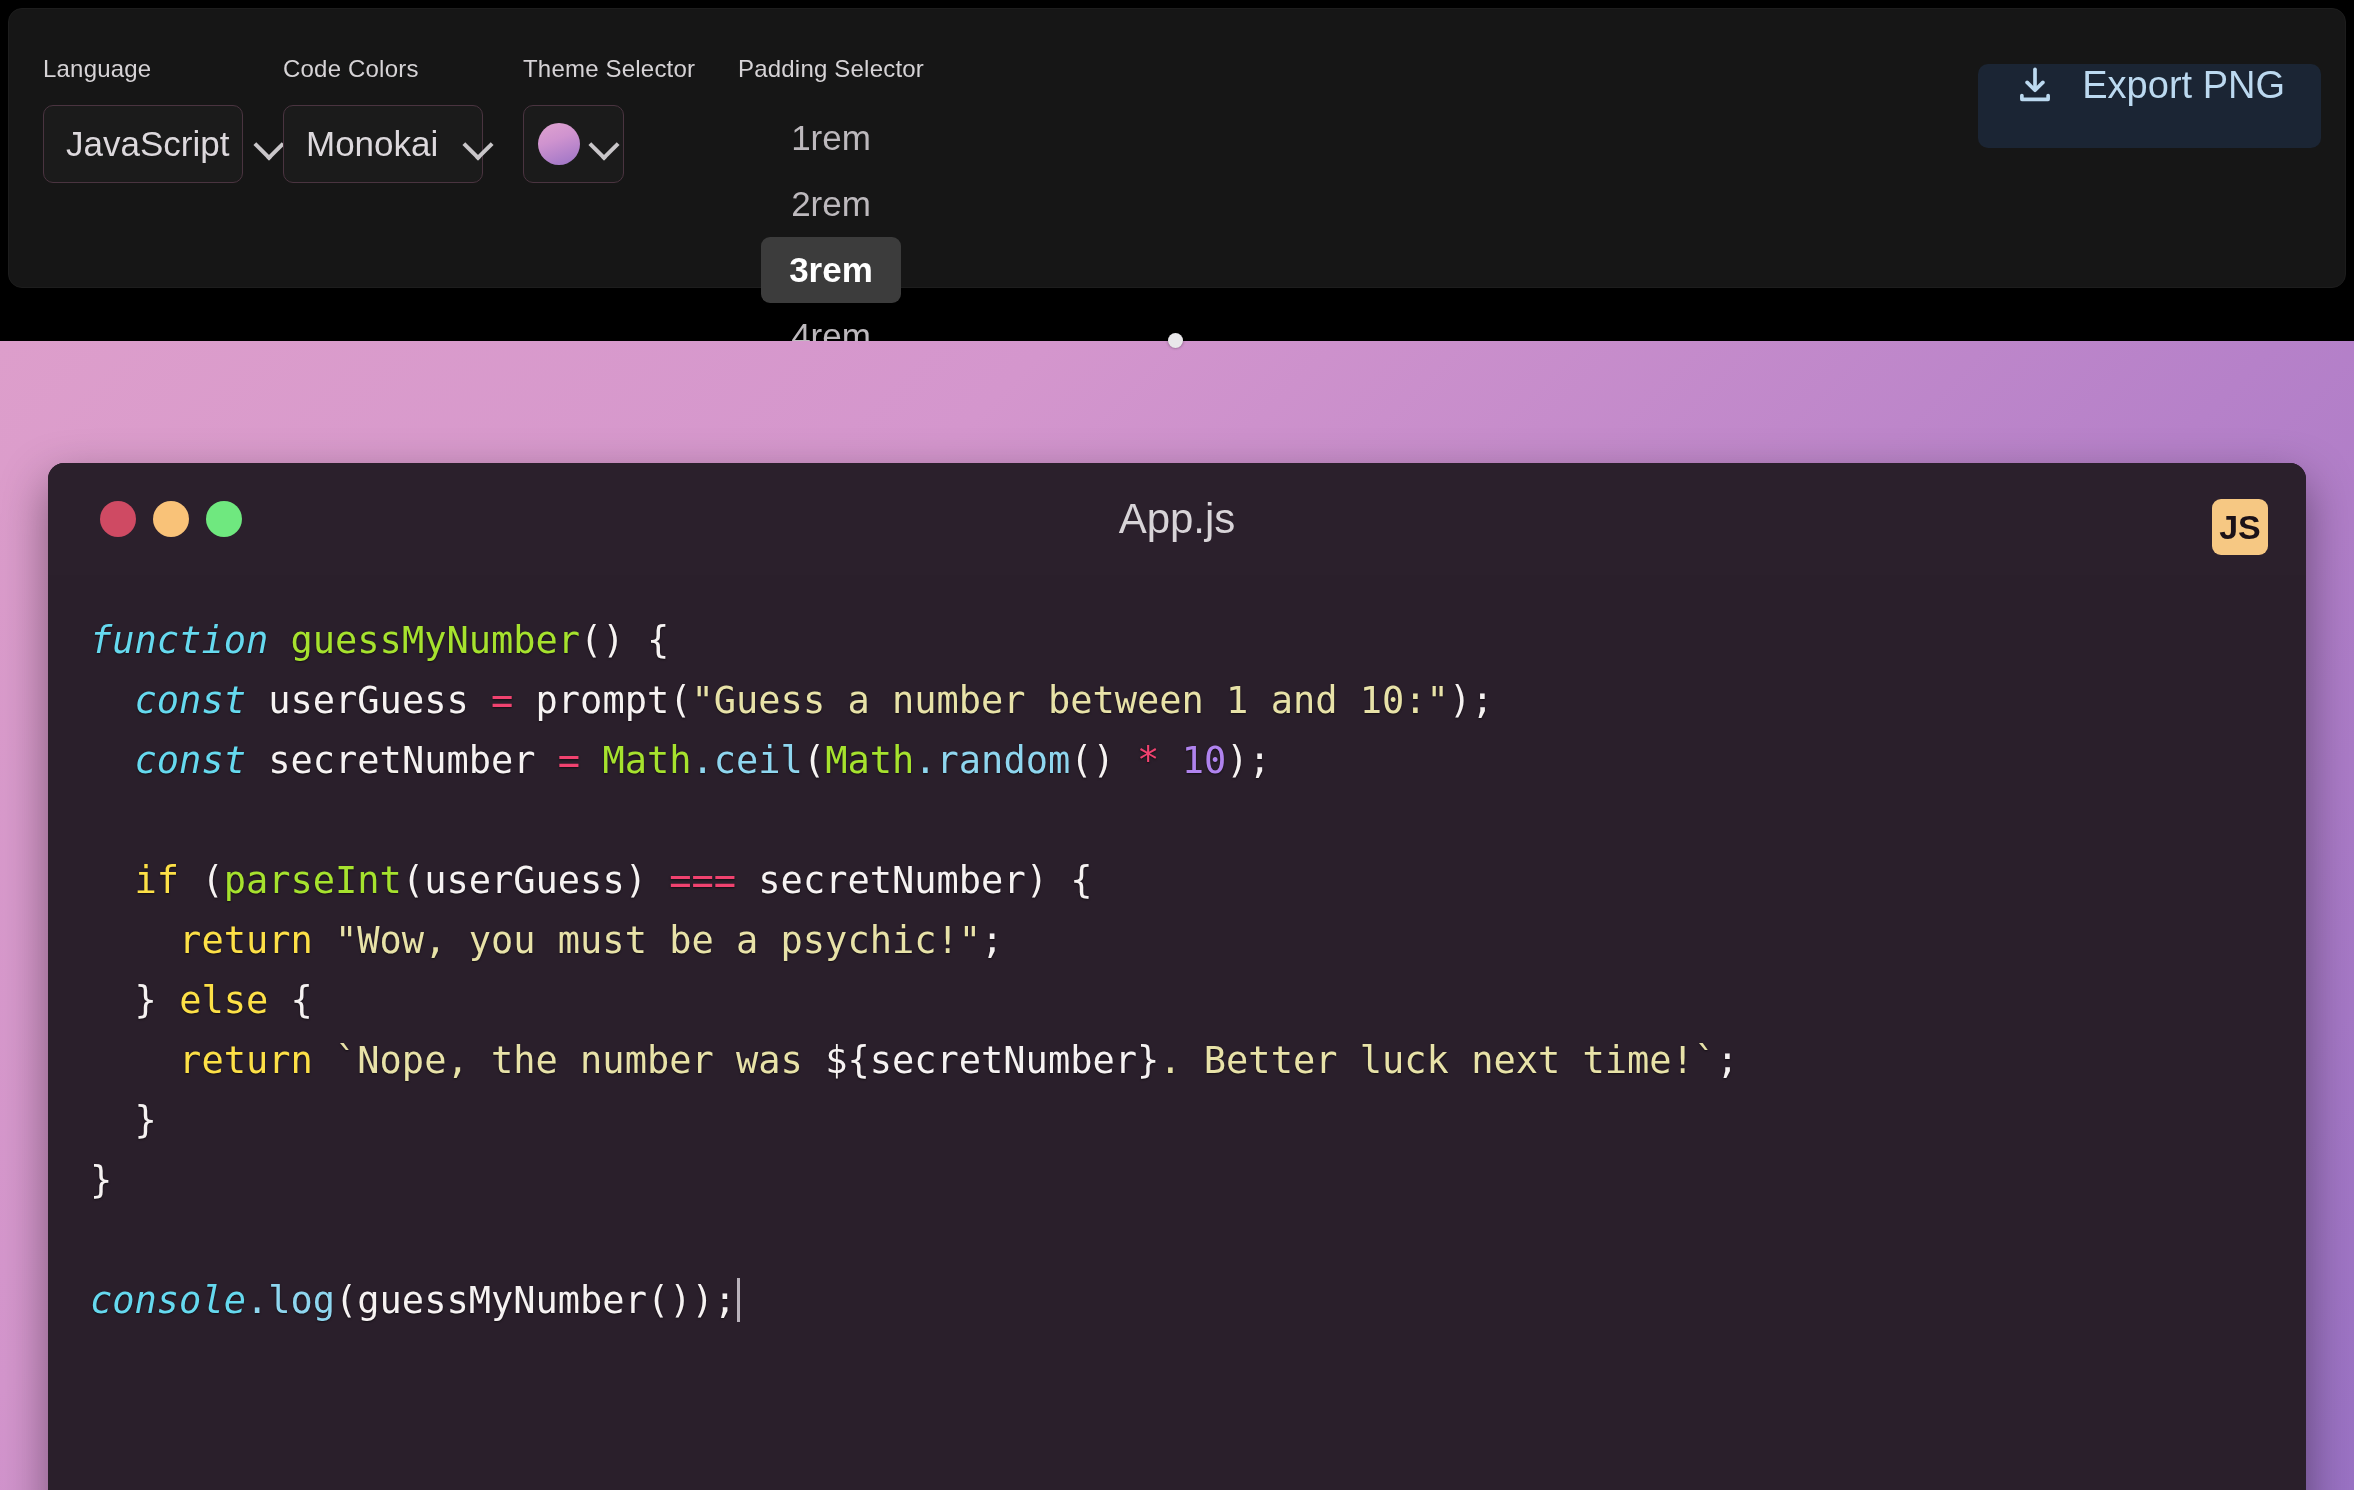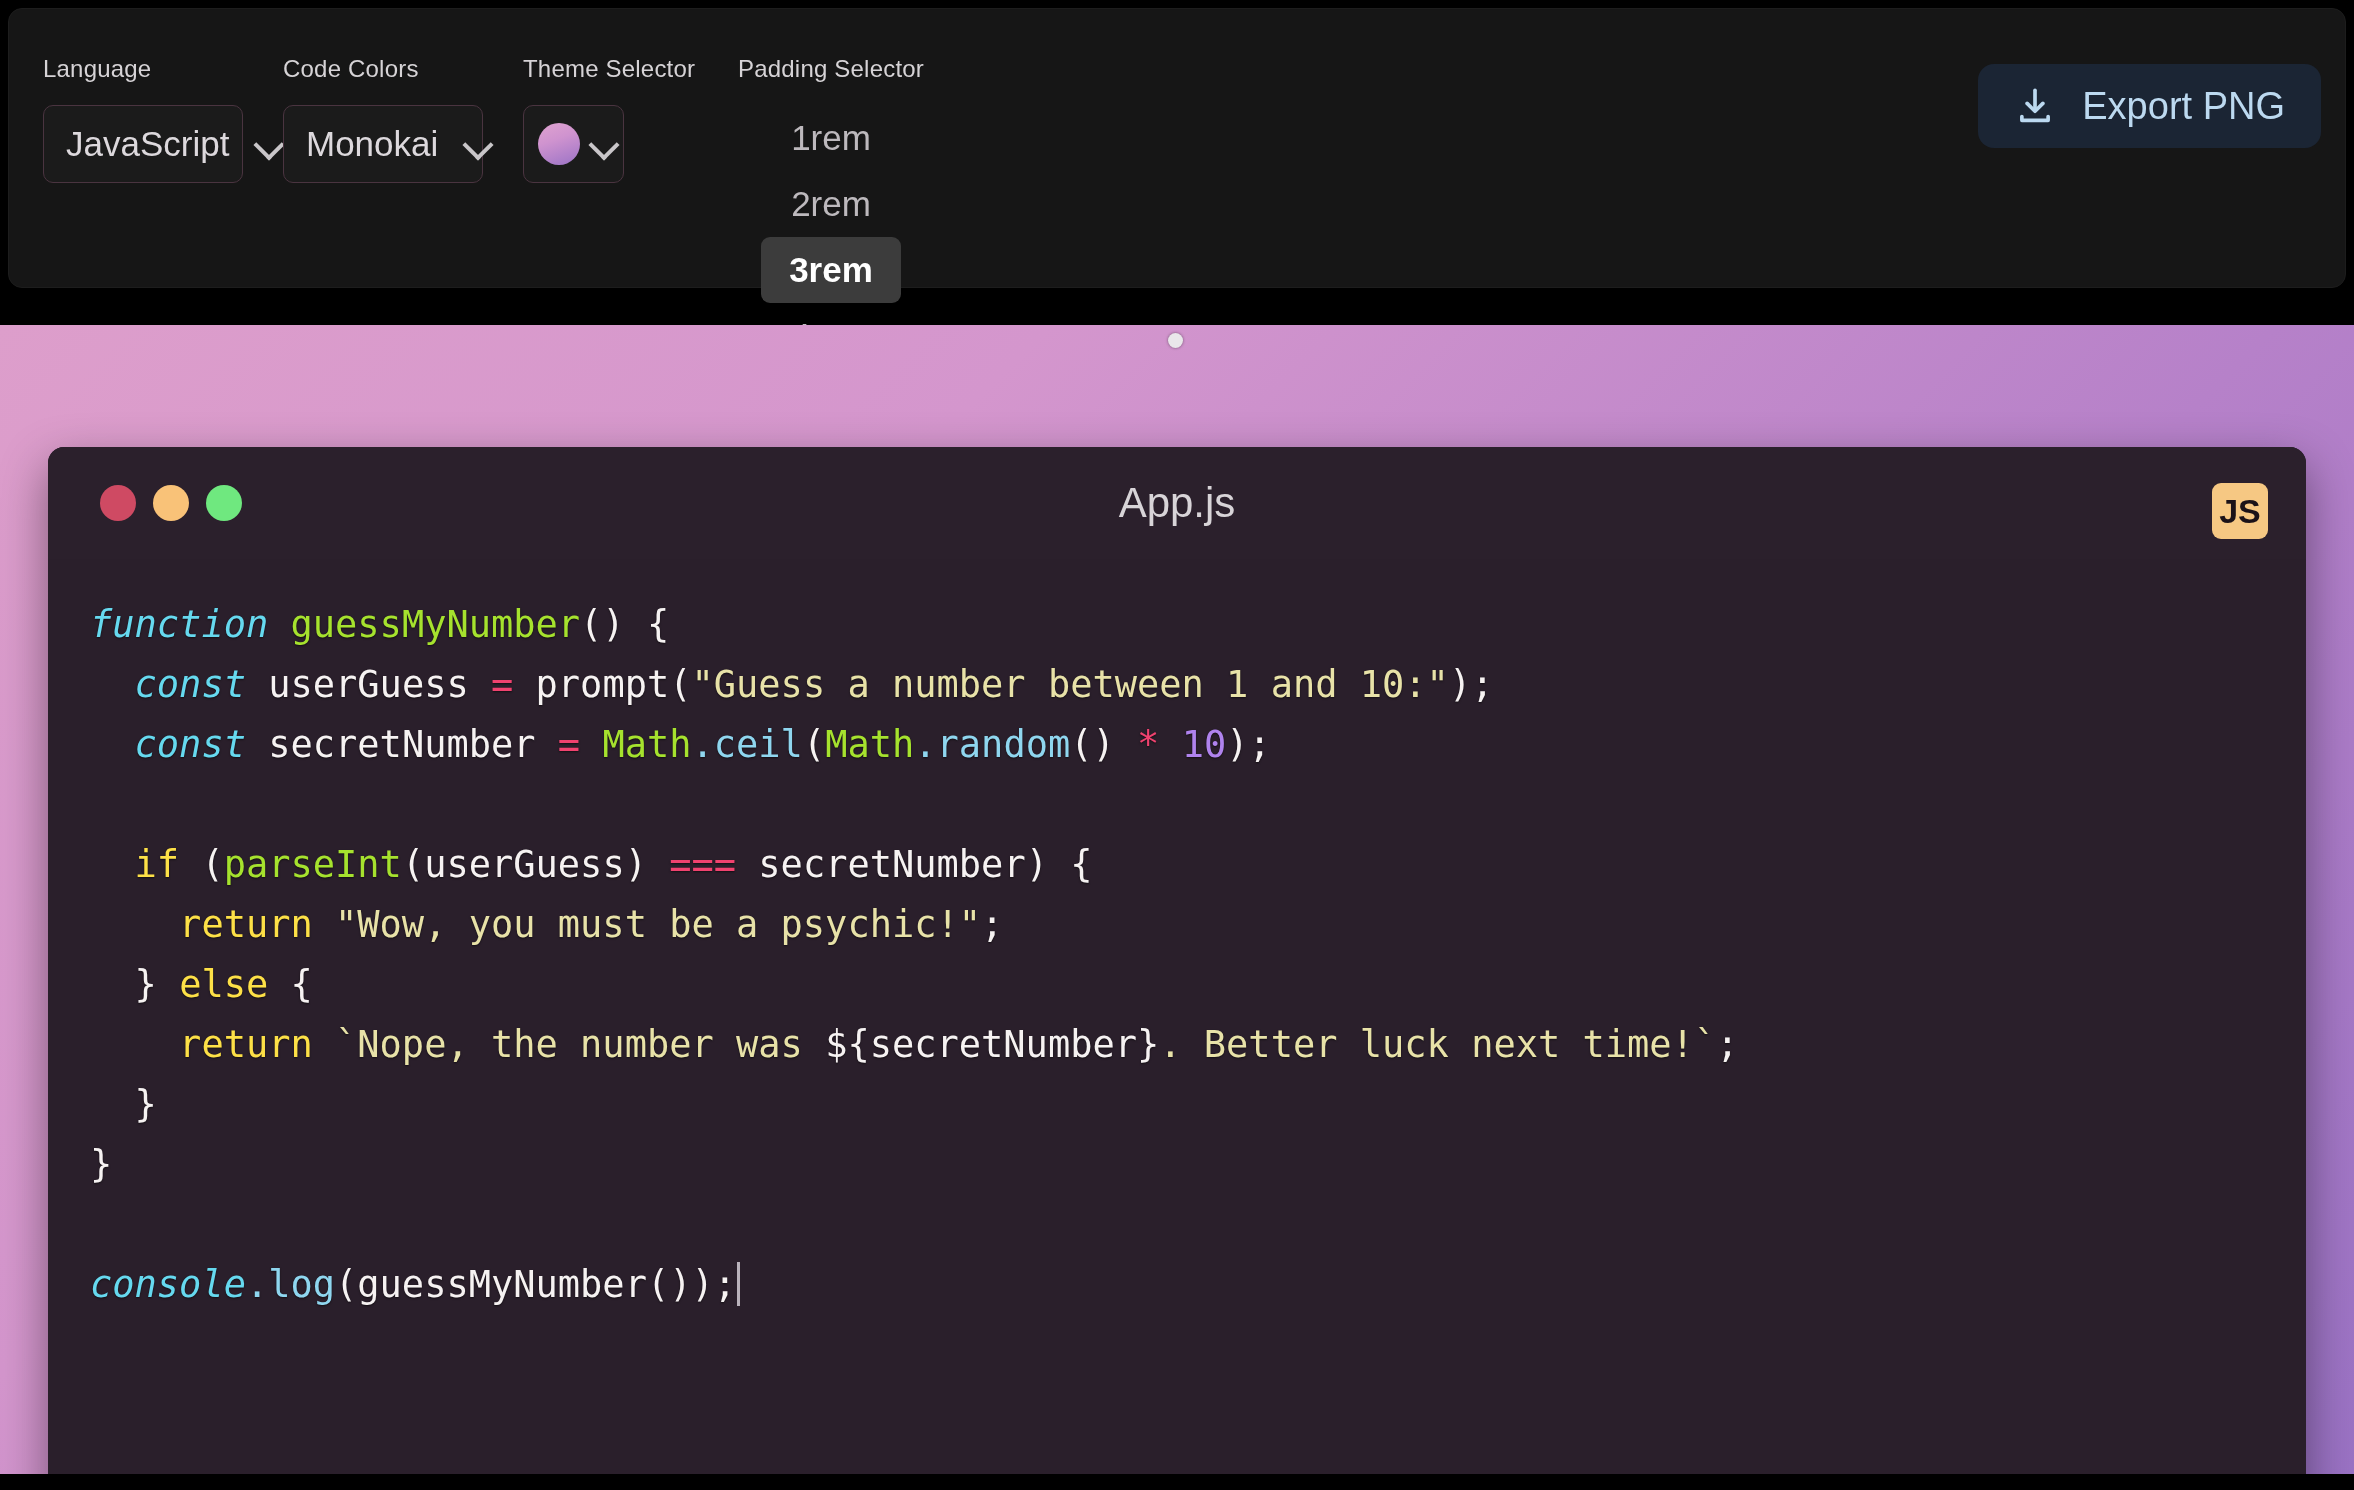--- a/index.html
+++ b/index.html
@@ -135,40 +135,40 @@
   .pad-spacer { width: 36px; }
 
   
   #btn-export {
     position: absolute;
     right: 24px;
     top: 55px;
     height: 84px;
     padding: 0 36px;
     display: flex;
-    align-items: center;
+    align-items: flex-start;
     gap: 26px;
     background: #1b2534;
     border: none;
-    border-radius: 16px;
+    border-radius: 10px;
     cursor: pointer;
   }
   #btn-export .exp-label {
     color: #bcd9f0;
     font-size: 38px;
     font-family: "Liberation Sans", sans-serif;
     white-space: nowrap;
   }
   .dl-icon { width: 42px; height: 42px; display:block; }
 
   
   .canvas {
     position: absolute;
     left: 0;
-    top: 325px;
+    top: 341px;
     width: 2354px;
     height: 1149px;
     background: linear-gradient(135deg, #dd9ecb 0%, #d496cd 30%, #b681c9 65%, #9a72c4 100%);
     overflow: hidden;
   }
 
   .resize-handle {
     position: absolute;
     left: 1168px;
     top: 333px;

